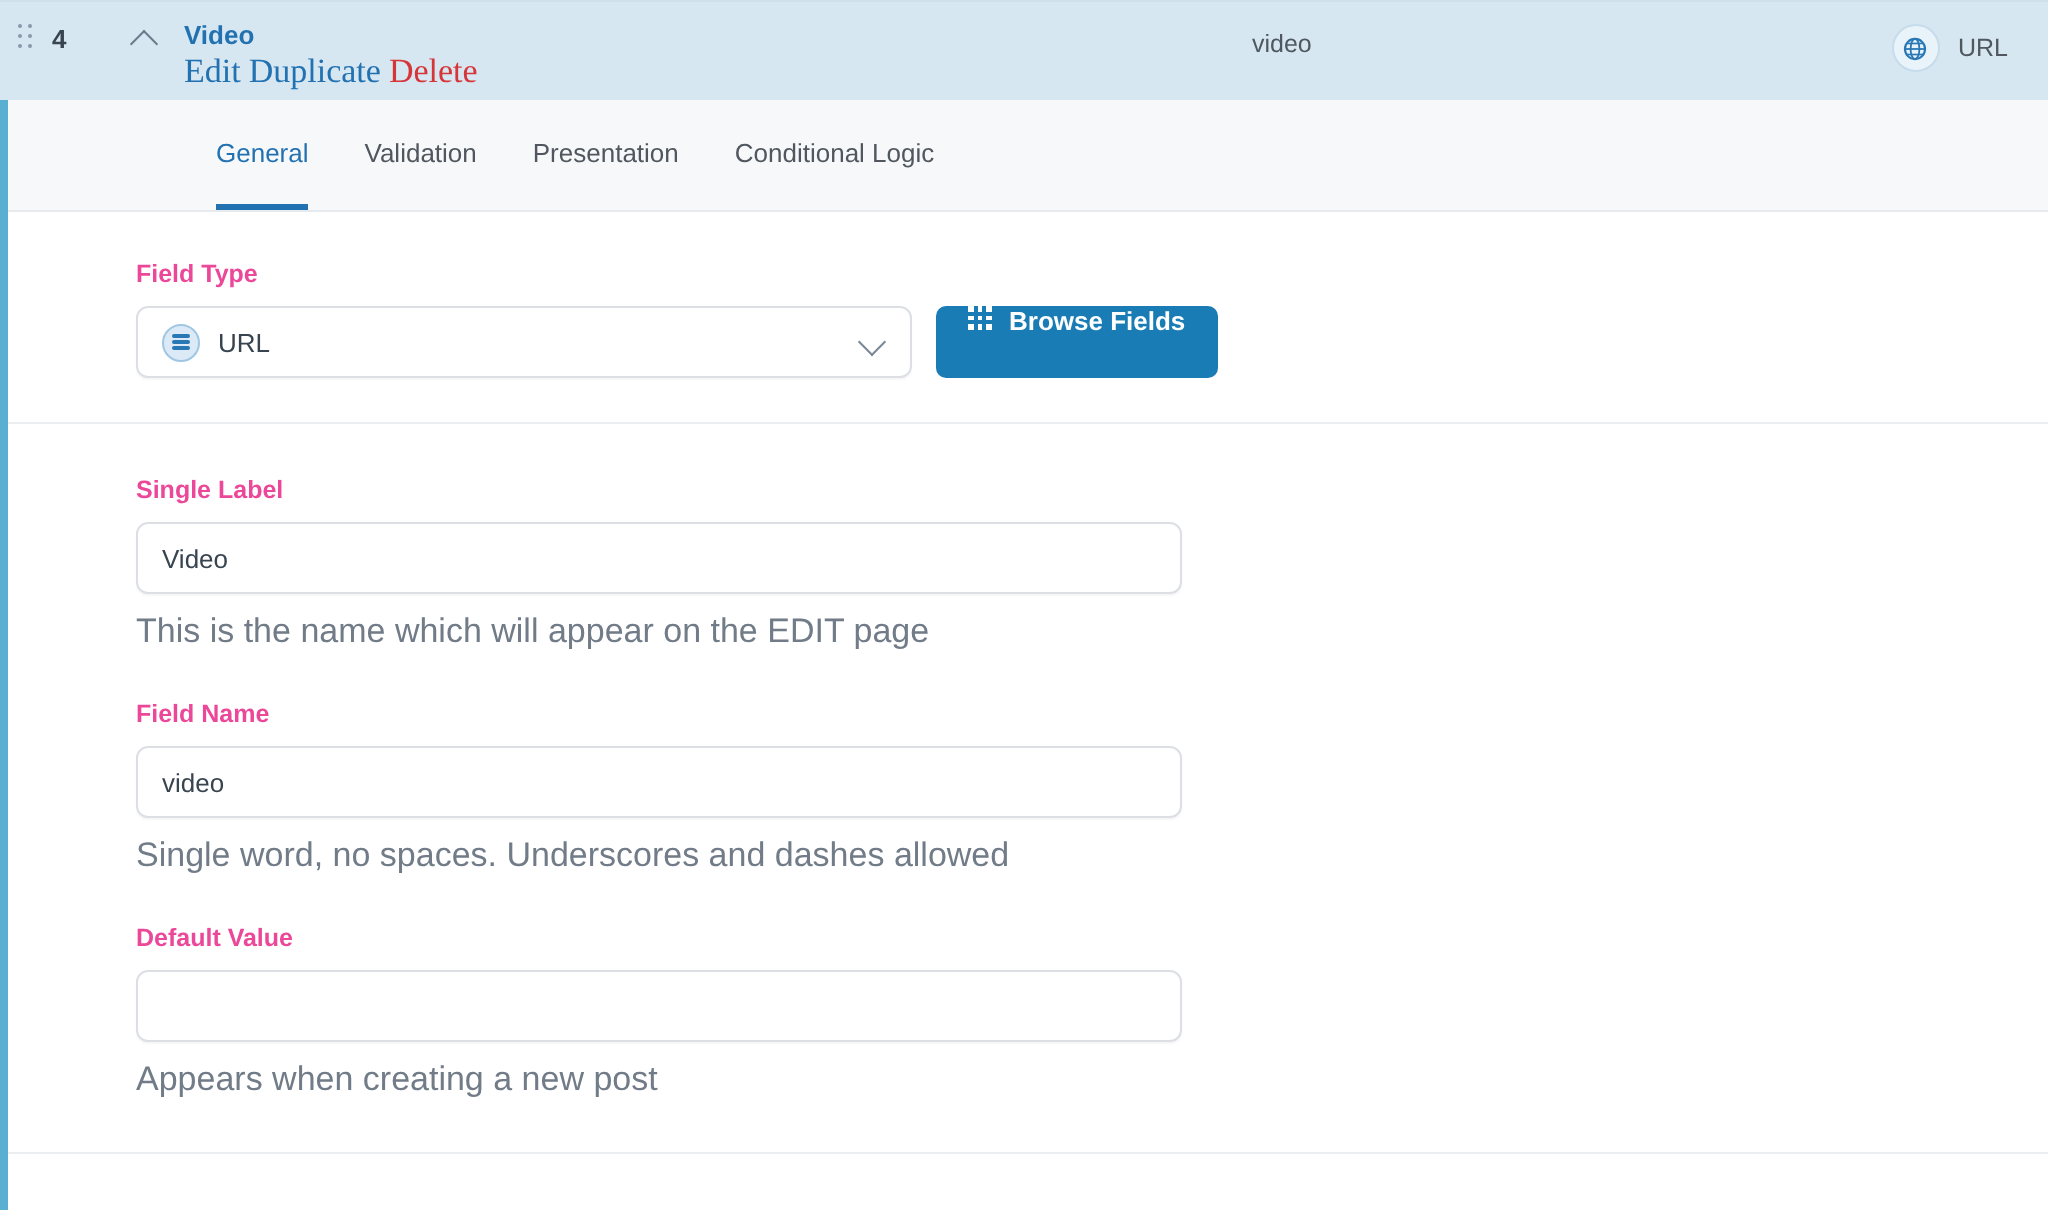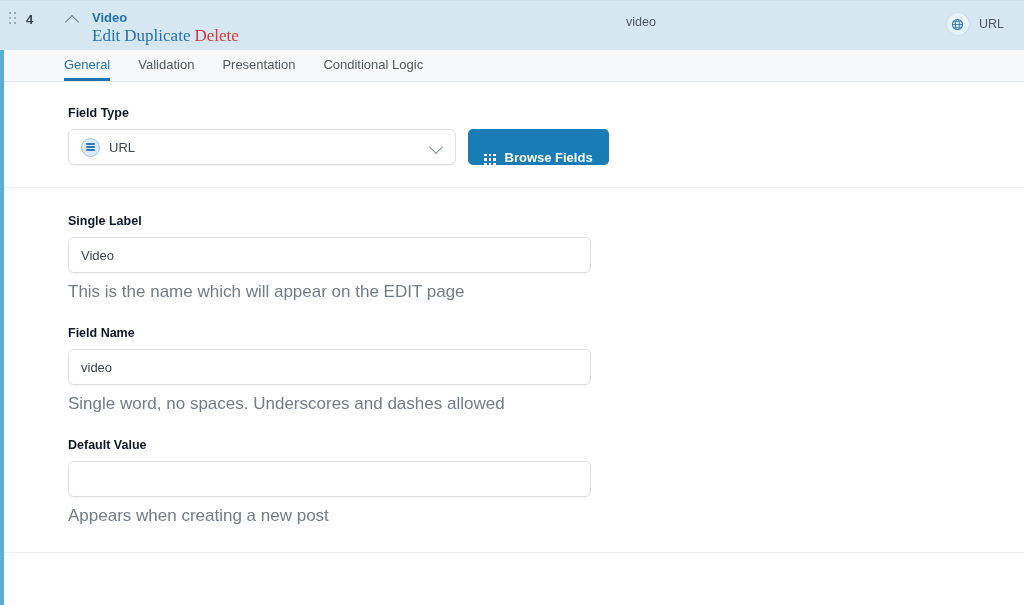--- a/index.html
+++ b/index.html
@@ -147,27 +147,27 @@
     border-radius: 50%;
     background: #e9f3fa;
     border: 1px solid #c6dcec;
     display: flex;
     align-items: center;
     justify-content: center;
   }
 
   
   .tabs-bar {
-    height: 32px;
+    height: 56px;
     background: #f6f8fa;
     border-bottom: 1px solid #e6eaee;
     box-sizing: border-box;
     display: flex;
     align-items: stretch;
-    padding-left: 64px;
+    padding-left: 108px;
   }
   .tab {
     position: relative;
     display: flex;
     align-items: center;
     font-size: 13px;
     color: #50575e;
     margin-right: 28px;
     cursor: pointer;
     padding-bottom: 2px;
@@ -189,21 +189,21 @@
   .section {
     padding: 26px 0 26px 68px;
     border-bottom: 1px solid #eceff2;
     background: #ffffff;
   }
   .section.tight { padding-top: 24px; padding-bottom: 22px; }
 
   .form-label {
     font-size: 12.5px;
     font-weight: 700;
-    color: #0f172a;
+    color: #ec4899;
     margin-bottom: 9px;
   }
 
   .row-inline {
     display: flex;
     align-items: stretch;
     gap: 12px;
   }
 
   .select-box {
@@ -263,21 +263,21 @@
   .btn-primary {
     height: 36px;
     background: #1a7cb5;
     color: #ffffff;
     border: none;
     border-radius: 5px;
     font-family: "Liberation Sans", sans-serif;
     font-size: 13px;
     font-weight: 700;
     display: flex;
-    align-items: flex-end;
+    align-items: flex-start;
     gap: 9px;
     padding: 0 16px;
     cursor: pointer;
   }
   .grid-dots {
     display: grid;
     grid-template-columns: repeat(3, 2.5px);
     grid-template-rows: repeat(3, 2.5px);
     gap: 2px;
   }

